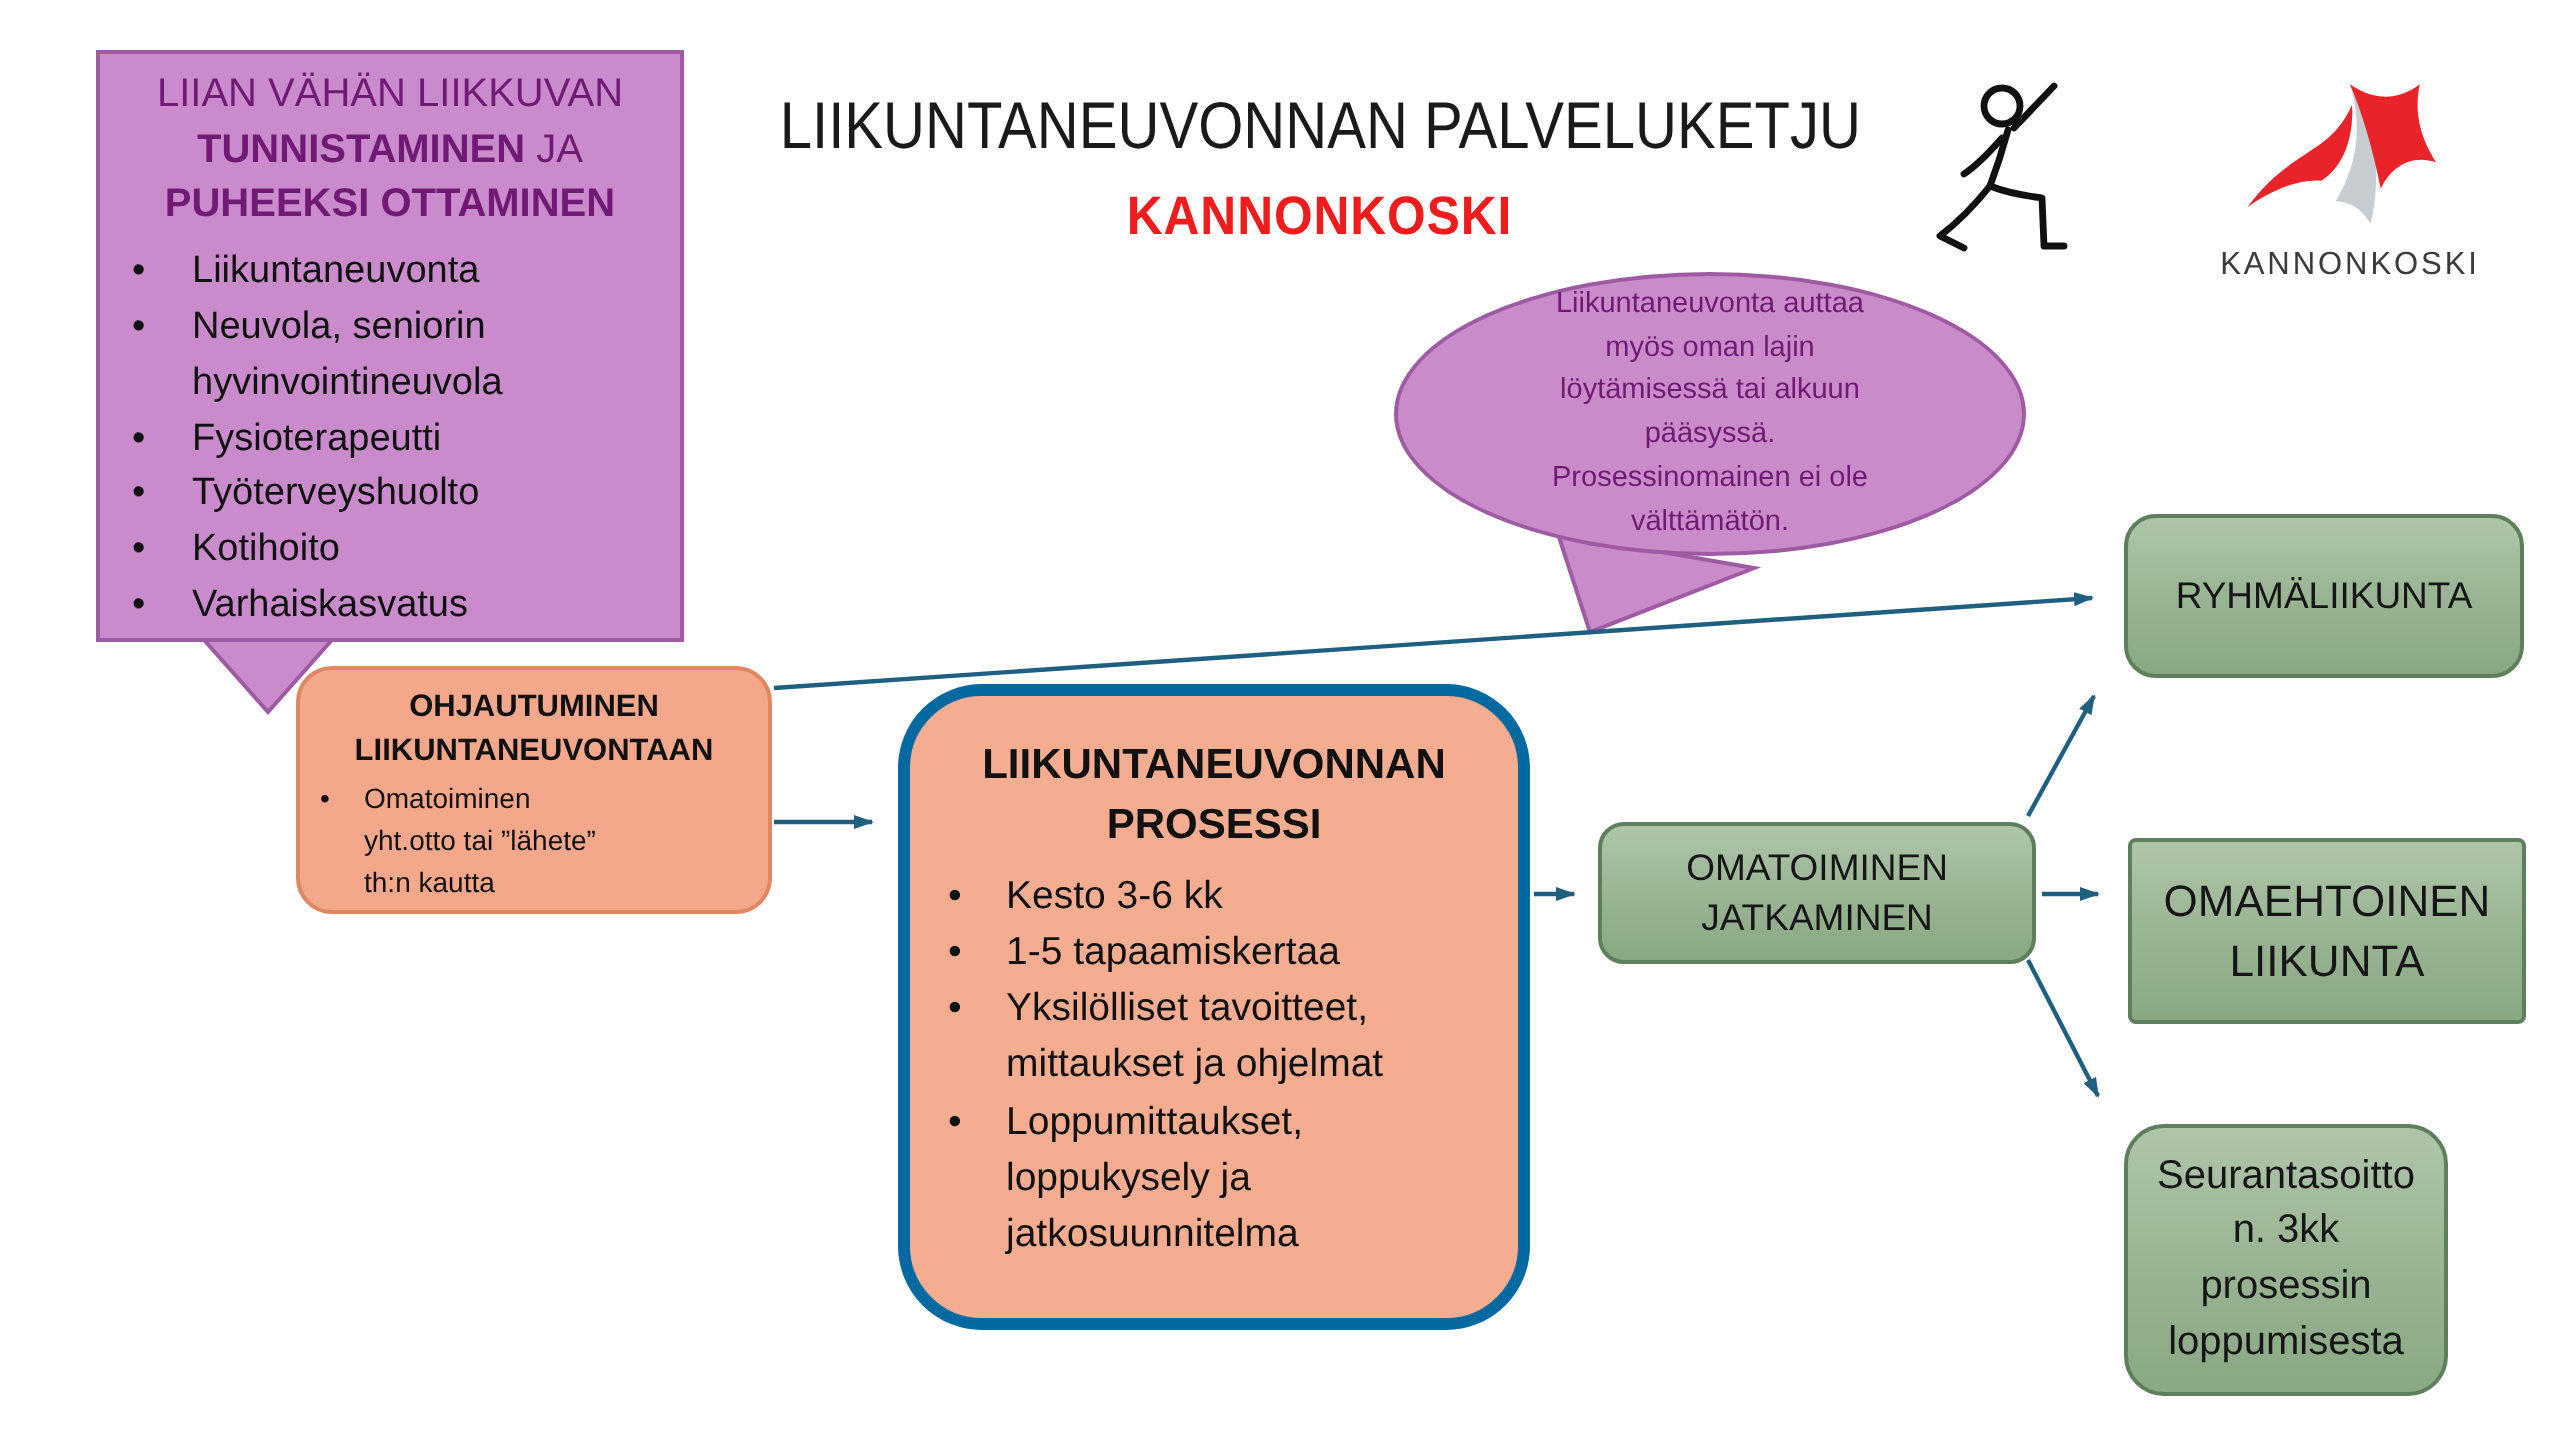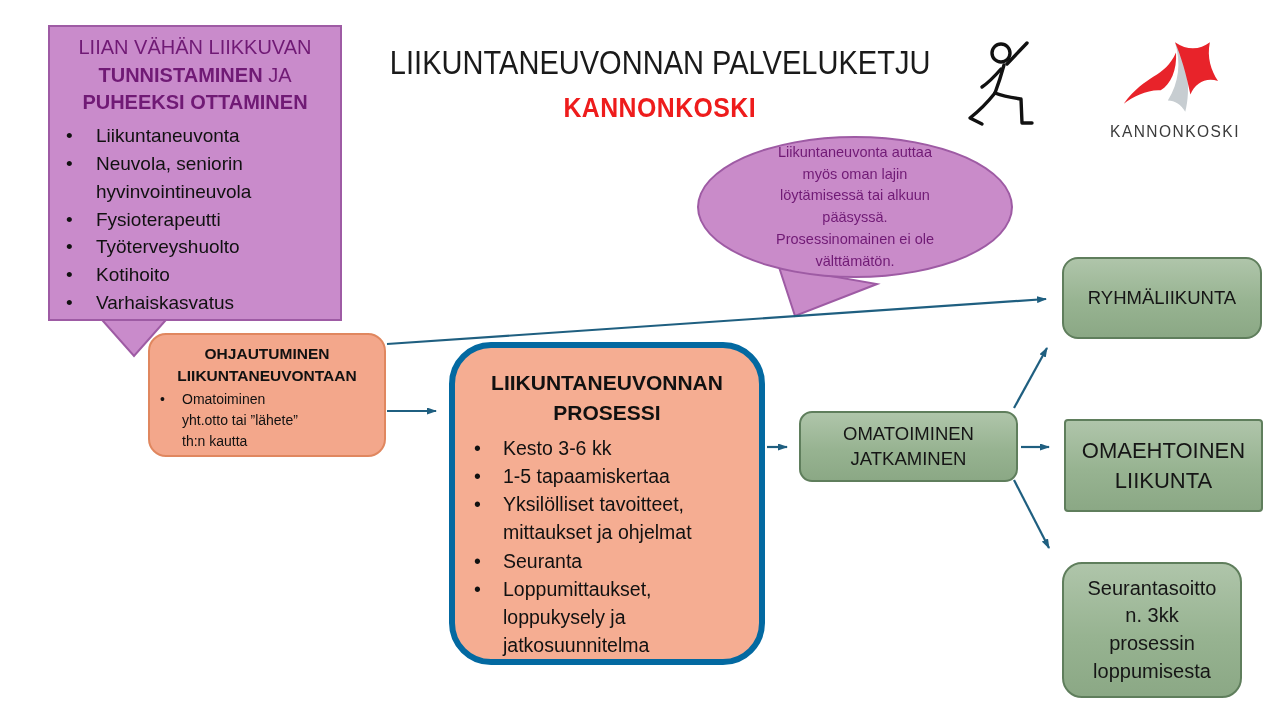--- a/index.html
+++ b/index.html
@@ -68,21 +68,21 @@
   
   .green {
     background:linear-gradient(180deg,#AFC5AA 0%, #97B391 55%, #8BA885 100%);
     border:2px solid #5F7E5C; color:#161616;
     display:flex; align-items:center; justify-content:center;
     text-align:center; white-space:pre-line;
   }
   #continue   { left:799px;  top:411px; width:219px; height:71px;  border-radius:13px; font-size:18.5px; line-height:1.35; }
   #group      { left:1062px; top:257px; width:200px; height:82px;  border-radius:16px; font-size:18.5px; }
   #independent{ left:1064px; top:419px; width:199px; height:93px;  border-radius:4px; font-size:22px; line-height:1.35; }
-  #followup   { left:1062px; top:562px; width:180px; height:136px; border-radius:20px; font-size:20px;  line-height:1.38; }
+  #followup   { left:1062px; top:562px; width:162px; height:136px; border-radius:20px; font-size:20px;  line-height:1.38; }
 
   #person-icon-wrap { left:964px; top:38px; z-index:1; }
 </style>
 </head>
 <body>
 
 <div id="canvas">
 
   <svg id="tails-layer" class="layer" viewBox="0 0 1280 720">
     <path d="M95,312 L173,312 L134,356 Z" fill="#C98BCB" stroke="#9E5BA4" stroke-width="2"></path>
@@ -147,21 +147,20 @@
   </div>
 
   <div id="process" class="box">
     <div class="heading">LIIKUNTANEUVONNAN
 PROSESSI</div>
     <ul class="blist">
       <li>Kesto 3-6 kk</li>
       <li>1-5 tapaamiskertaa</li>
       <li>Yksilölliset tavoitteet,
 mittaukset ja ohjelmat</li>
-      <li>Seuranta</li>
       <li>Loppumittaukset,
 loppukysely ja
 jatkosuunnitelma</li>
     </ul>
   </div>
 
   <div id="continue" class="box green">OMATOIMINEN
 JATKAMINEN</div>
   <div id="group" class="box green">RYHMÄLIIKUNTA</div>
   <div id="independent" class="box green">OMAEHTOINEN

